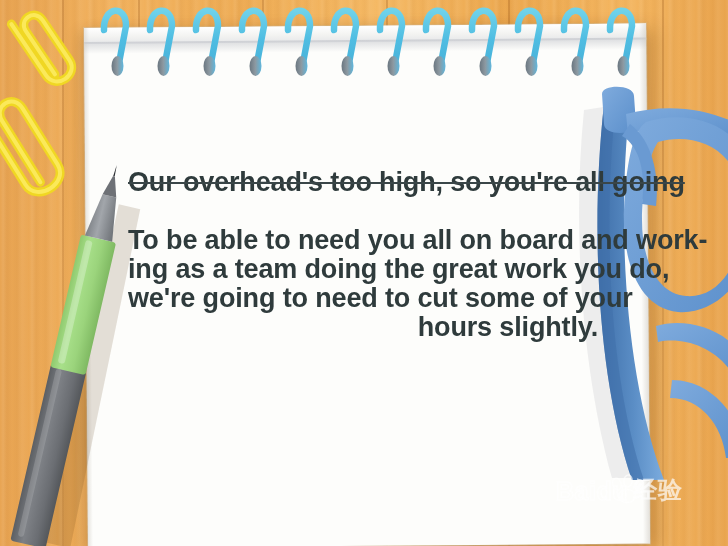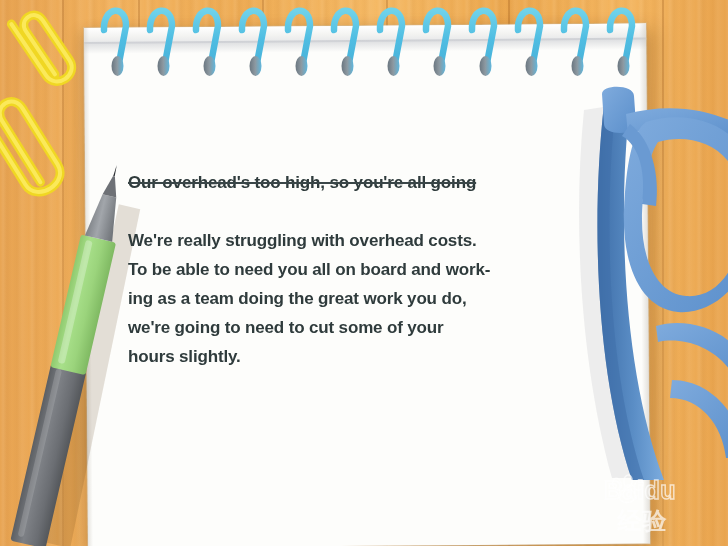--- a/index.html
+++ b/index.html
@@ -99,24 +99,25 @@
     pointer-events: none;
   }
 
   
   .note-text {
     position: absolute;
     left: 128px;
     top: 168px;
     width: 470px;
     color: #2f3b3c;
-    font-size: 17px;
+    font-size: 27px;
     line-height: 29px;
     font-weight: 600;
     letter-spacing: -0.15px;
+    text-align: right;
   }
   .para { margin: 0; }
   .para.struck {
     text-decoration: line-through;
     text-decoration-thickness: 2px;
     text-decoration-color: #3a4648;
   }
   .para.gap { margin-top: 29px; }
   .line { display: block; white-space: pre; }
 
@@ -134,23 +135,22 @@
     position: absolute;
     left: 556px;
     top: 476px;
     width: 168px;
     height: 58px;
     pointer-events: none;
     opacity: 0.72;
   }
   .wm-main {
     display: flex;
-    align-items: center;
+    align-items: flex-end;
     height: 30px;
-    flex-direction: column;
   }
   .wm-baidu {
     font-size: 25px;
     font-weight: 700;
     color: transparent;
     -webkit-text-stroke: 1.4px rgba(255,255,255,0.95);
     letter-spacing: 0.5px;
     font-family: "Liberation Sans", sans-serif;
   }
   .wm-cn {
@@ -334,21 +334,20 @@
 
     <path d="M 96 246 C 130 236, 178 252, 190 292 L 176 300 C 160 268, 124 256, 98 262 Z" fill="url(#frameG)"></path>
     <path d="M 112 300 C 150 300, 182 334, 184 378 L 166 378 C 162 344, 140 318, 110 318 Z" fill="url(#frameG)"></path>
   </svg>
 
   <div class="note-text">
     <p class="para struck">
       <span class="line">Our overhead's too high, so you're all going</span>
     </p>
     <p class="para gap">
-      <span class="line">We're really struggling with overhead costs.</span>
       <span class="line">To be able to need you all on board and work-</span>
       <span class="line">ing as a team doing the great work you do,</span>
       <span class="line">we're going to need to cut some of your</span>
       <span class="line">hours slightly.</span>
     </p>
   </div>
 
   <div class="watermark">
     <svg class="wm-paw" viewBox="0 0 40 30">
       <ellipse cx="9" cy="10" rx="4.2" ry="6" fill="none" stroke="rgba(255,255,255,0.9)" stroke-width="1.4" transform="rotate(-18 9 10)"></ellipse>

